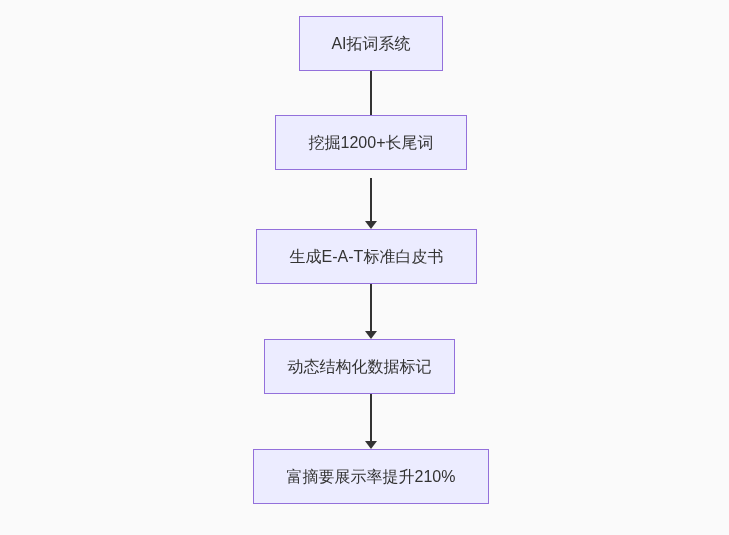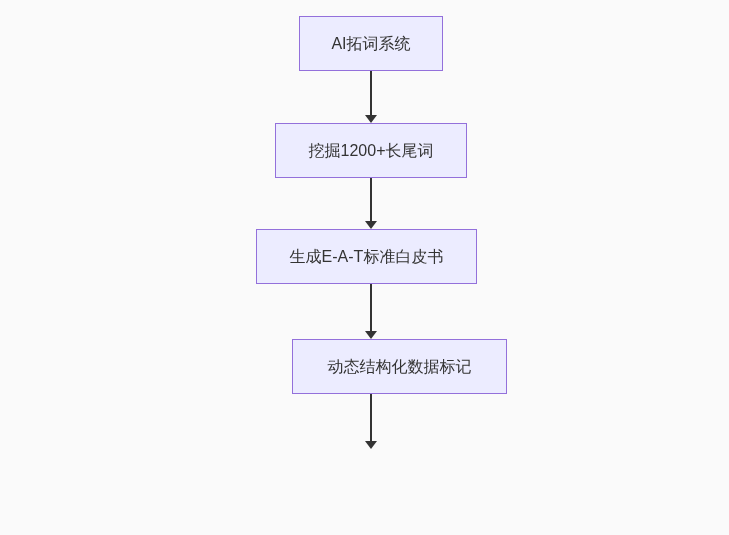--- a/index.html
+++ b/index.html
@@ -27,23 +27,23 @@
     color: var(--text);
     font-size: 16px;
     line-height: 1;
     display: flex;
     align-items: center;
     justify-content: center;
     text-align: center;
     white-space: nowrap;
   }
   .node-1 { left: 299px; top: 16px;  width: 144px; height: 55px; }
-  .node-2 { left: 275px; top: 123px; width: 192px; height: 55px; }
+  .node-2 { left: 275px; top: 115px; width: 192px; height: 55px; }
   .node-3 { left: 256px; top: 229px; width: 221px; height: 55px; }
-  .node-4 { left: 264px; top: 339px; width: 215px; height: 55px; margin-left: 28px; }
+  .node-4 { left: 264px; top: 339px; width: 191px; height: 55px; }
   .node-5 { left: 253px; top: 449px; width: 236px; height: 55px; }
 
   .edge {
     position: absolute;
     left: 365px;           
     width: 12px;
     display: flex;
     flex-direction: column;
     align-items: center;
   }
@@ -98,14 +98,17 @@
 
   <div class="node node-4">
     <span>动态结构化数据标记</span>
   </div>
 
   <div class="edge edge-4">
     <div class="line"></div>
     <div class="head"></div>
   </div>
 
+  <div class="node node-5">
+    <span>富摘要展示率提升210%</span>
+  </div>
 
 </div>
 
 </body></html>

